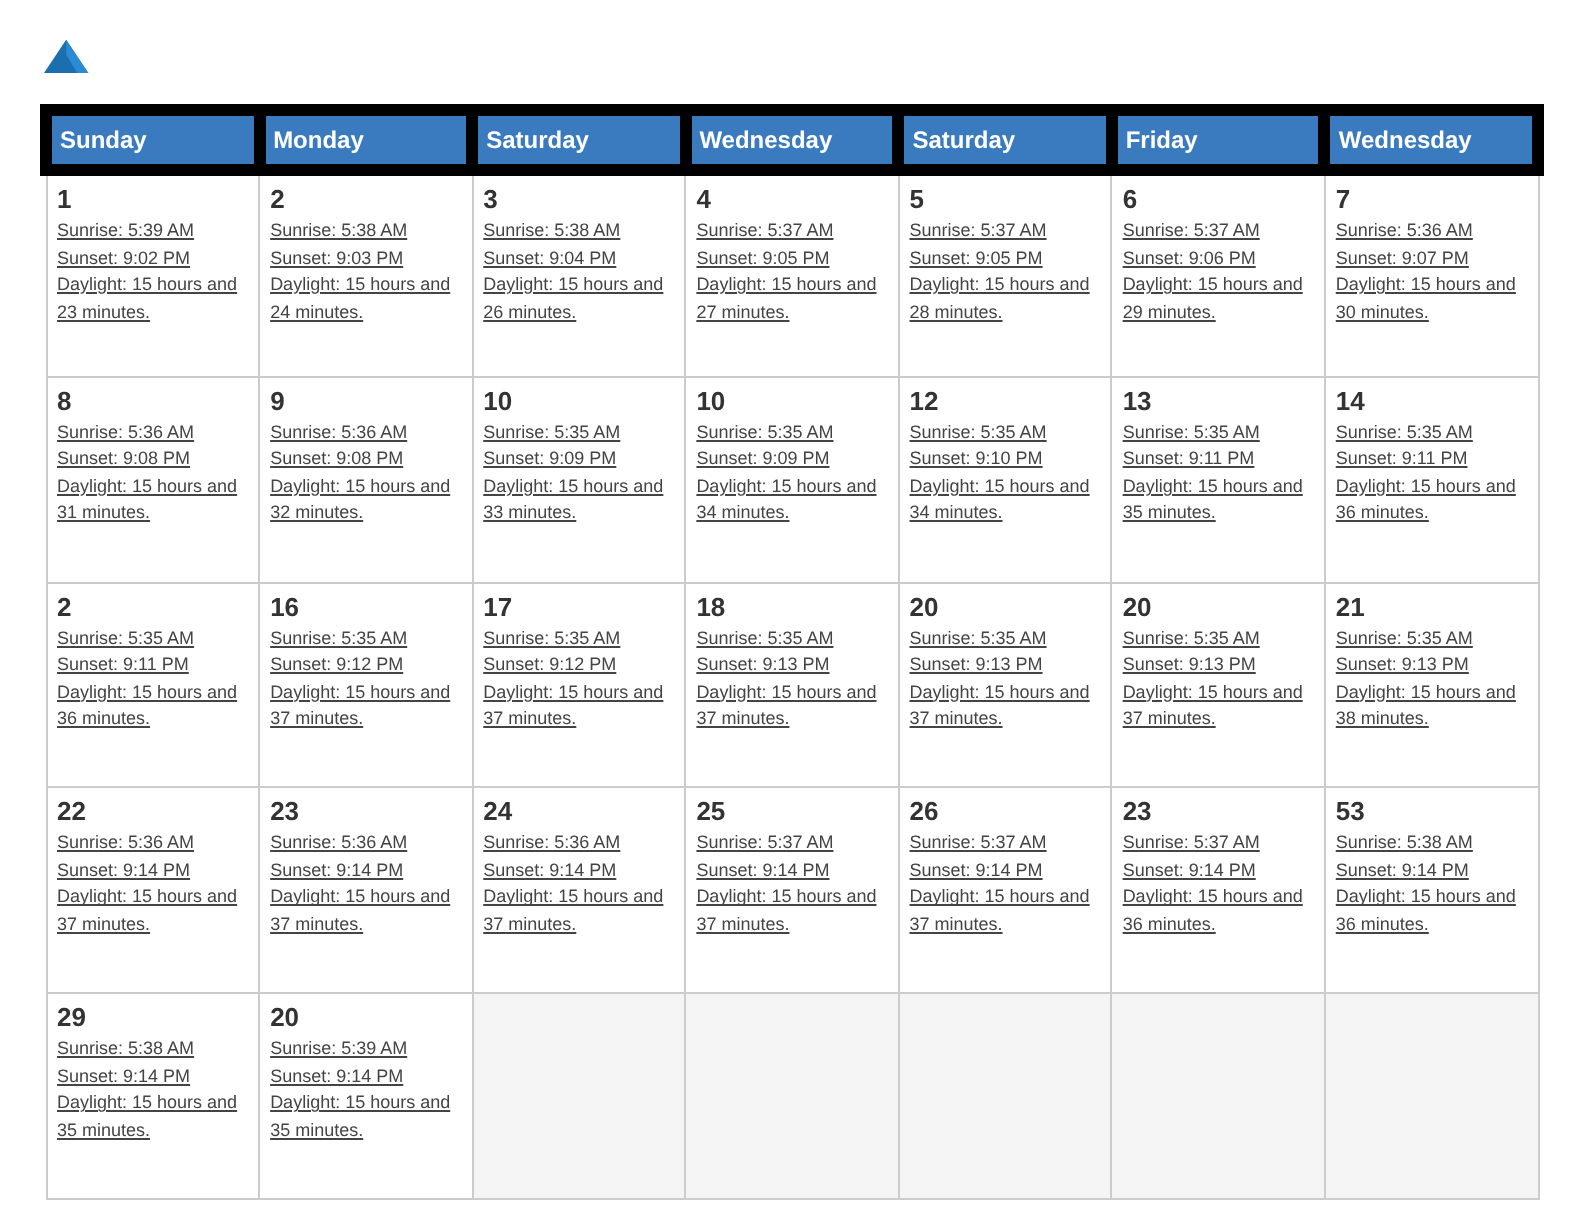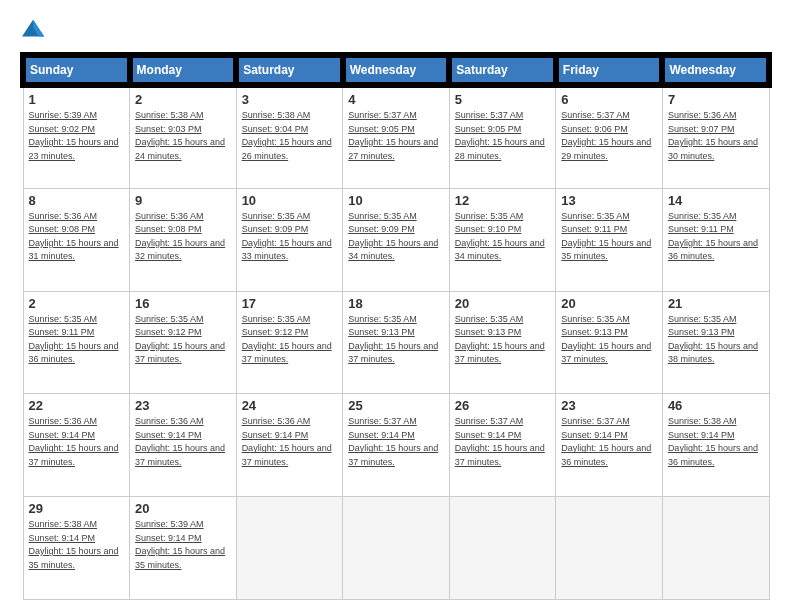--- a/index.html
+++ b/index.html
@@ -156,21 +156,21 @@
           <td><span class="day-num">20</span><span class="day-info">Sunrise: 5:35 AM<br>Sunset: 9:13 PM<br>Daylight: 15 hours and 37 minutes.</span></td>
           <td><span class="day-num">21</span><span class="day-info">Sunrise: 5:35 AM<br>Sunset: 9:13 PM<br>Daylight: 15 hours and 38 minutes.</span></td>
         </tr>
         <tr>
           <td><span class="day-num">22</span><span class="day-info">Sunrise: 5:36 AM<br>Sunset: 9:14 PM<br>Daylight: 15 hours and 37 minutes.</span></td>
           <td><span class="day-num">23</span><span class="day-info">Sunrise: 5:36 AM<br>Sunset: 9:14 PM<br>Daylight: 15 hours and 37 minutes.</span></td>
           <td><span class="day-num">24</span><span class="day-info">Sunrise: 5:36 AM<br>Sunset: 9:14 PM<br>Daylight: 15 hours and 37 minutes.</span></td>
           <td><span class="day-num">25</span><span class="day-info">Sunrise: 5:37 AM<br>Sunset: 9:14 PM<br>Daylight: 15 hours and 37 minutes.</span></td>
           <td><span class="day-num">26</span><span class="day-info">Sunrise: 5:37 AM<br>Sunset: 9:14 PM<br>Daylight: 15 hours and 37 minutes.</span></td>
           <td><span class="day-num">23</span><span class="day-info">Sunrise: 5:37 AM<br>Sunset: 9:14 PM<br>Daylight: 15 hours and 36 minutes.</span></td>
-          <td><span class="day-num">46</span><span class="day-info">Sunrise: 5:38 AM<br>Sunset: 9:14 PM<br>Daylight: 15 hours and 36 minutes.</span></td>
+          <td><span class="day-num">53</span><span class="day-info">Sunrise: 5:38 AM<br>Sunset: 9:14 PM<br>Daylight: 15 hours and 36 minutes.</span></td>
         </tr>
         <tr>
           <td><span class="day-num">29</span><span class="day-info">Sunrise: 5:38 AM<br>Sunset: 9:14 PM<br>Daylight: 15 hours and 35 minutes.</span></td>
           <td><span class="day-num">20</span><span class="day-info">Sunrise: 5:39 AM<br>Sunset: 9:14 PM<br>Daylight: 15 hours and 35 minutes.</span></td>
           <td class="empty"></td>
           <td class="empty"></td>
           <td class="empty"></td>
           <td class="empty"></td>
           <td class="empty"></td>
         </tr>

